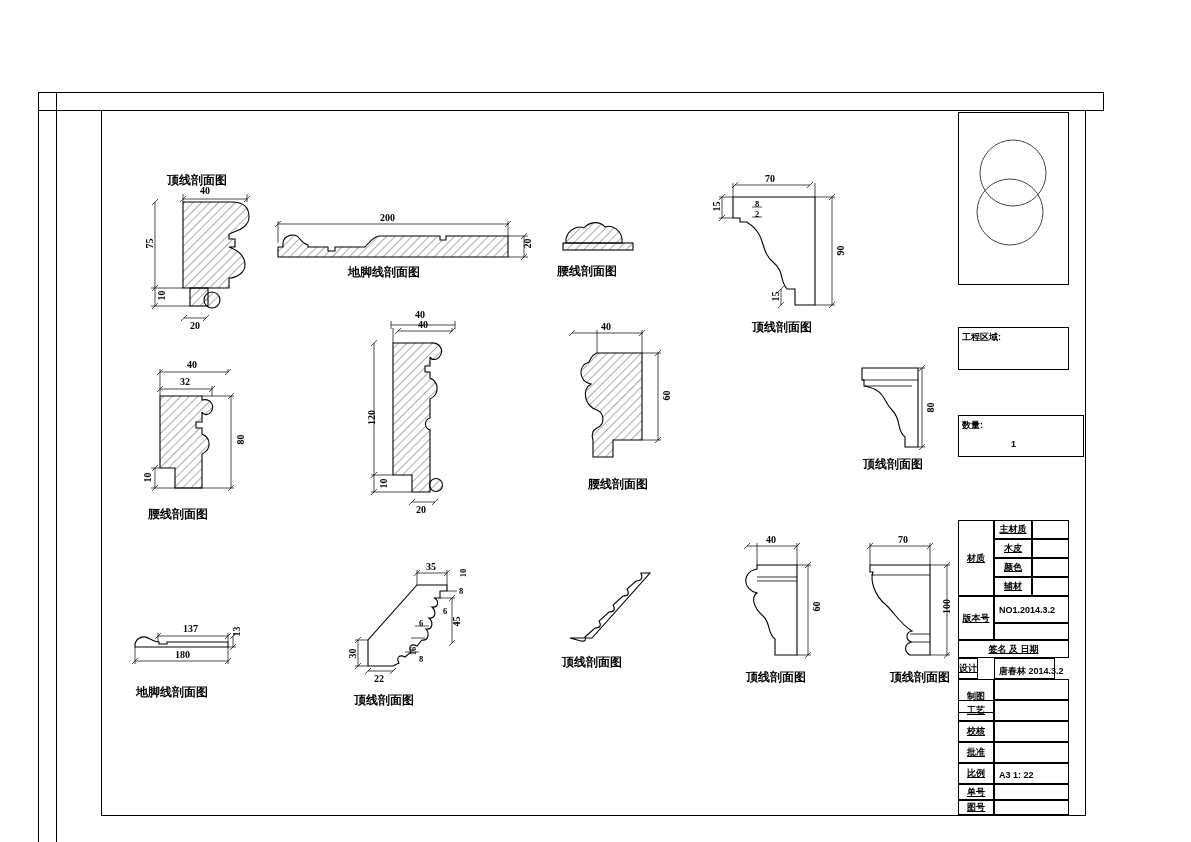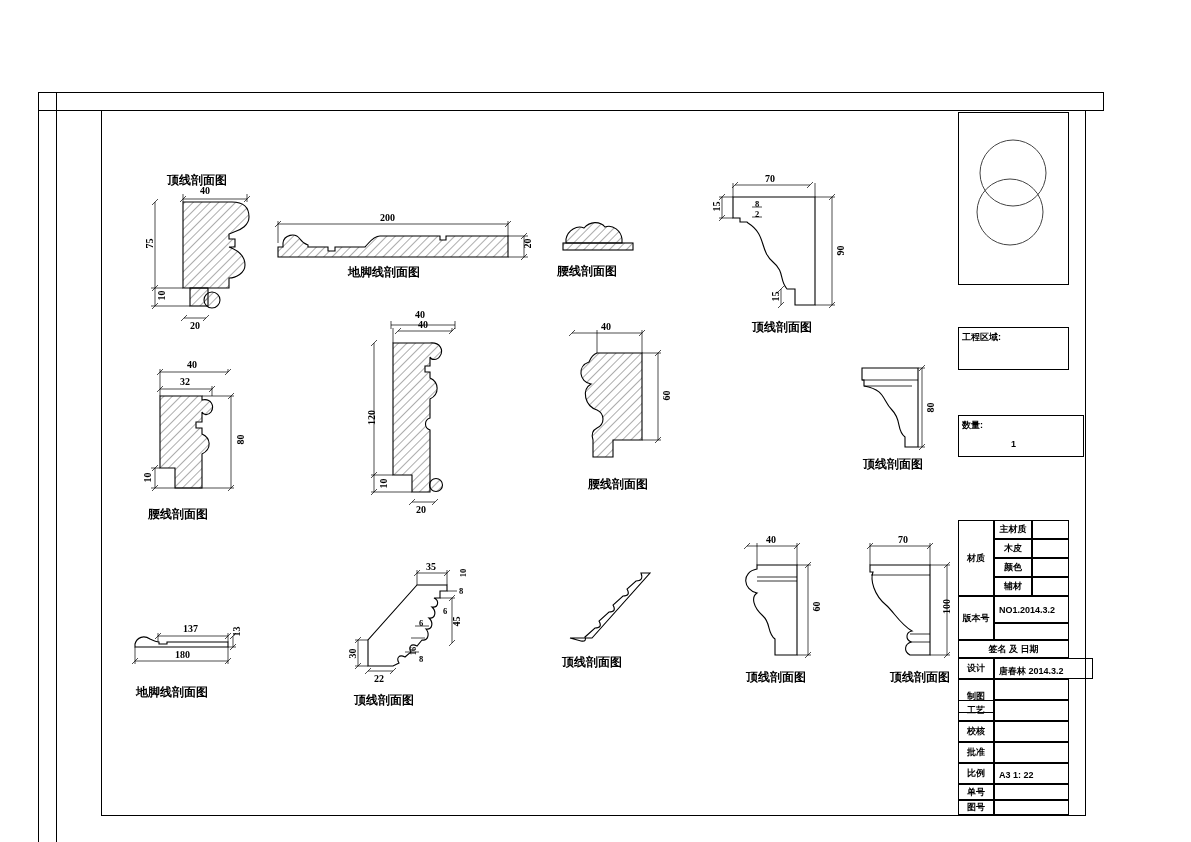--- a/index.html
+++ b/index.html
@@ -13,21 +13,21 @@
   .cap{position:absolute;font:bold 12px "Liberation Sans","DejaVu Sans",sans-serif;white-space:nowrap;}
   .dim{position:absolute;font:bold 10px "Liberation Serif","DejaVu Serif",serif;white-space:nowrap;}
   .dim.sm{font-size:8.5px;}
   .rot{transform:rotate(-90deg);transform-origin:center center;}
   
   .tblock{position:absolute;left:958px;top:112px;width:111px;height:703px;}
   .cell{position:absolute;box-sizing:border-box;border:1px solid #000;
         font:bold 9px "Liberation Sans","DejaVu Sans",sans-serif;}
   .cell .lbl{position:absolute;left:3px;top:3px;white-space:nowrap;}
   .cell .val{position:absolute;white-space:nowrap;}
-  .cen{display:flex;align-items:center;justify-content:center;text-align:left;}
+  .cen{display:flex;align-items:center;justify-content:center;text-align:left;text-decoration:underline;}
 </style>
 </head>
 <body>
 
 <div class="sheet">
 
   <svg width="0" height="0" style="position:absolute">
     <defs>
       <pattern id="hatch" width="6" height="6" patternUnits="userSpaceOnUse" patternTransform="rotate(45)">
         <line x1="0" y1="0" x2="0" y2="6" stroke="#4a4a4a" stroke-width="0.9"></line>
@@ -231,24 +231,24 @@
     </div>
     <div class="cell" style="left:36px;top:484px;width:75px;height:27px">
       <span class="val" style="left:4px;top:8px">NO1.2014.3.2</span>
     </div>
     <div class="cell" style="left:36px;top:511px;width:75px;height:17px"></div>
 
     <div class="cell cen" style="left:0;top:528px;width:111px;height:18px">
       <span>签名 及 日期</span>
     </div>
 
-    <div class="cell cen" style="left:0;top:546px;width:36px;height:21px">
+    <div class="cell cen" style="left:0;top:546px;width:20px;height:21px">
         <span>设计</span>
       </div>
-    <div class="cell" style="left:36px;top:546px;width:99px;height:21px">
+    <div class="cell" style="left:36px;top:546px;width:61px;height:21px">
         <span class="val" style="left:4px;top:6px">唐春林 2014.3.2</span>
       </div>
     <div class="cell cen" style="left:0;top:567px;width:36px;height:34px">
         <span>制图</span>
       </div>
     <div class="cell" style="left:36px;top:567px;width:75px;height:21px">
         <span class="val" style="left:4px;top:6px"></span>
       </div>
     <div class="cell cen" style="left:0;top:588px;width:36px;height:21px">
         <span>工艺</span>

